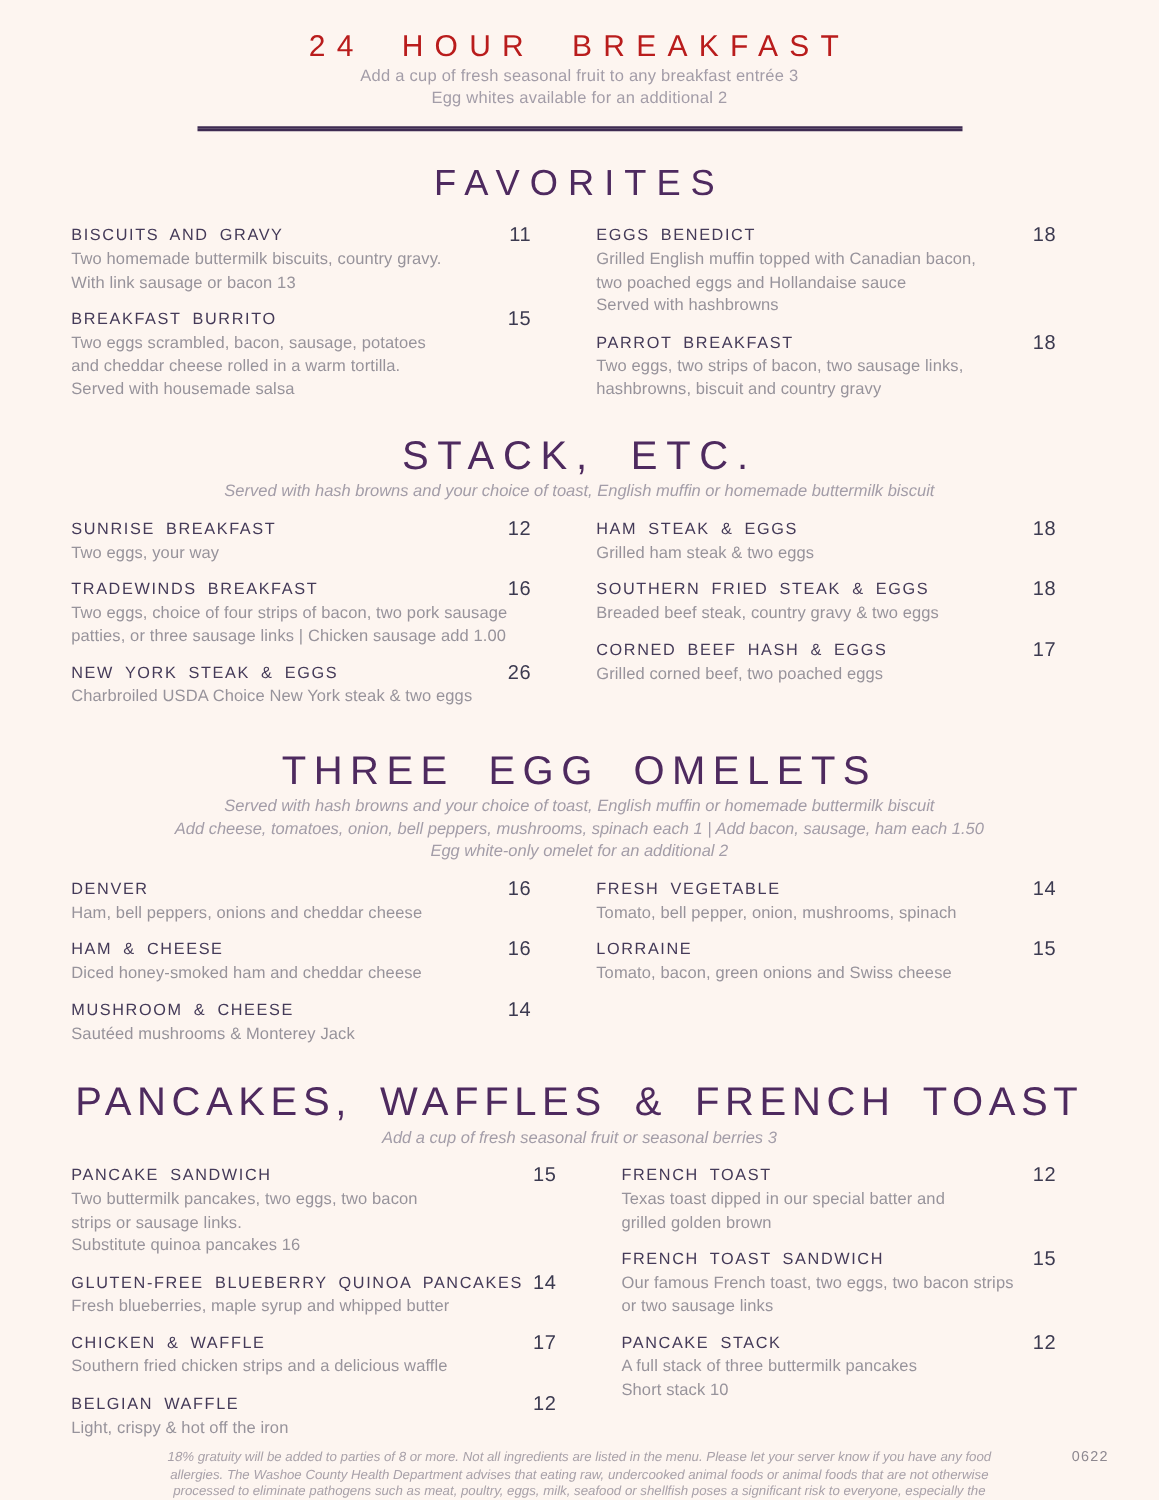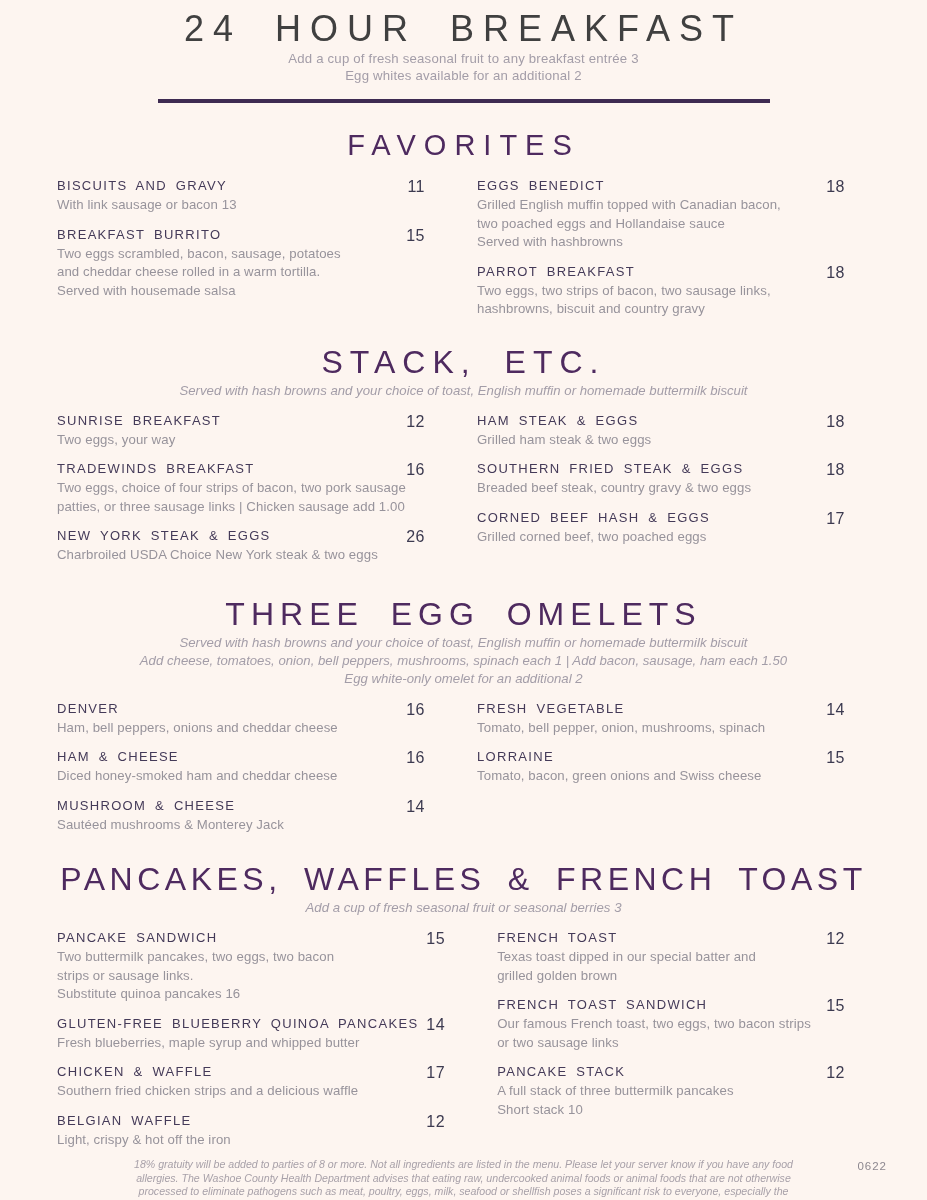--- a/index.html
+++ b/index.html
@@ -4,23 +4,23 @@
 <style>
   html,body{margin:0;padding:0;}
   body{
     width:927px;height:1200px;overflow:hidden;position:relative;
     background:#fdf5f0;
     font-family:"Liberation Sans", sans-serif;
     display:flex;flex-direction:column;
   }
   
   .menu-title{
-    margin-top:8px;text-align:center;
-    font-size:36px;font-weight:500;letter-spacing:9px;word-spacing:14px;
-    color:#404040;
+    margin-top:24px;text-align:center;
+    font-size:24px;font-weight:500;letter-spacing:9px;word-spacing:14px;
+    color:#b91c1c;
   }
   .hdr-note{
     text-align:center;font-size:13.2px;line-height:17px;
     color:#a39da8;letter-spacing:.2px;
   }
   .hdr-note:first-of-type{margin-top:8px;}
   .divider{
     width:612px;margin:15px auto 0;height:5px;
     border-top:2.5px solid #3e2b52;border-bottom:2px solid #3e2b52;
   }
@@ -71,20 +71,21 @@
 <div class="divider"></div>
 
 <div class="sec-title t-fav">FAVORITES</div>
 <div class="items">
   <div>
     <div class="item">
       <div class="row">
         <span class="iname">BISCUITS AND GRAVY</span>
         <span class="price">11</span>
       </div>
+      <div class="dline">Two homemade buttermilk biscuits, country gravy.</div>
       <div class="dline">With link sausage or bacon  13</div>
     </div>
     <div class="item">
       <div class="row">
         <span class="iname">BREAKFAST BURRITO</span>
         <span class="price">15</span>
       </div>
       <div class="dline">Two eggs scrambled, bacon, sausage, potatoes</div>
       <div class="dline">and cheddar cheese rolled in a warm tortilla.</div>
       <div class="dline">Served with housemade salsa</div>

